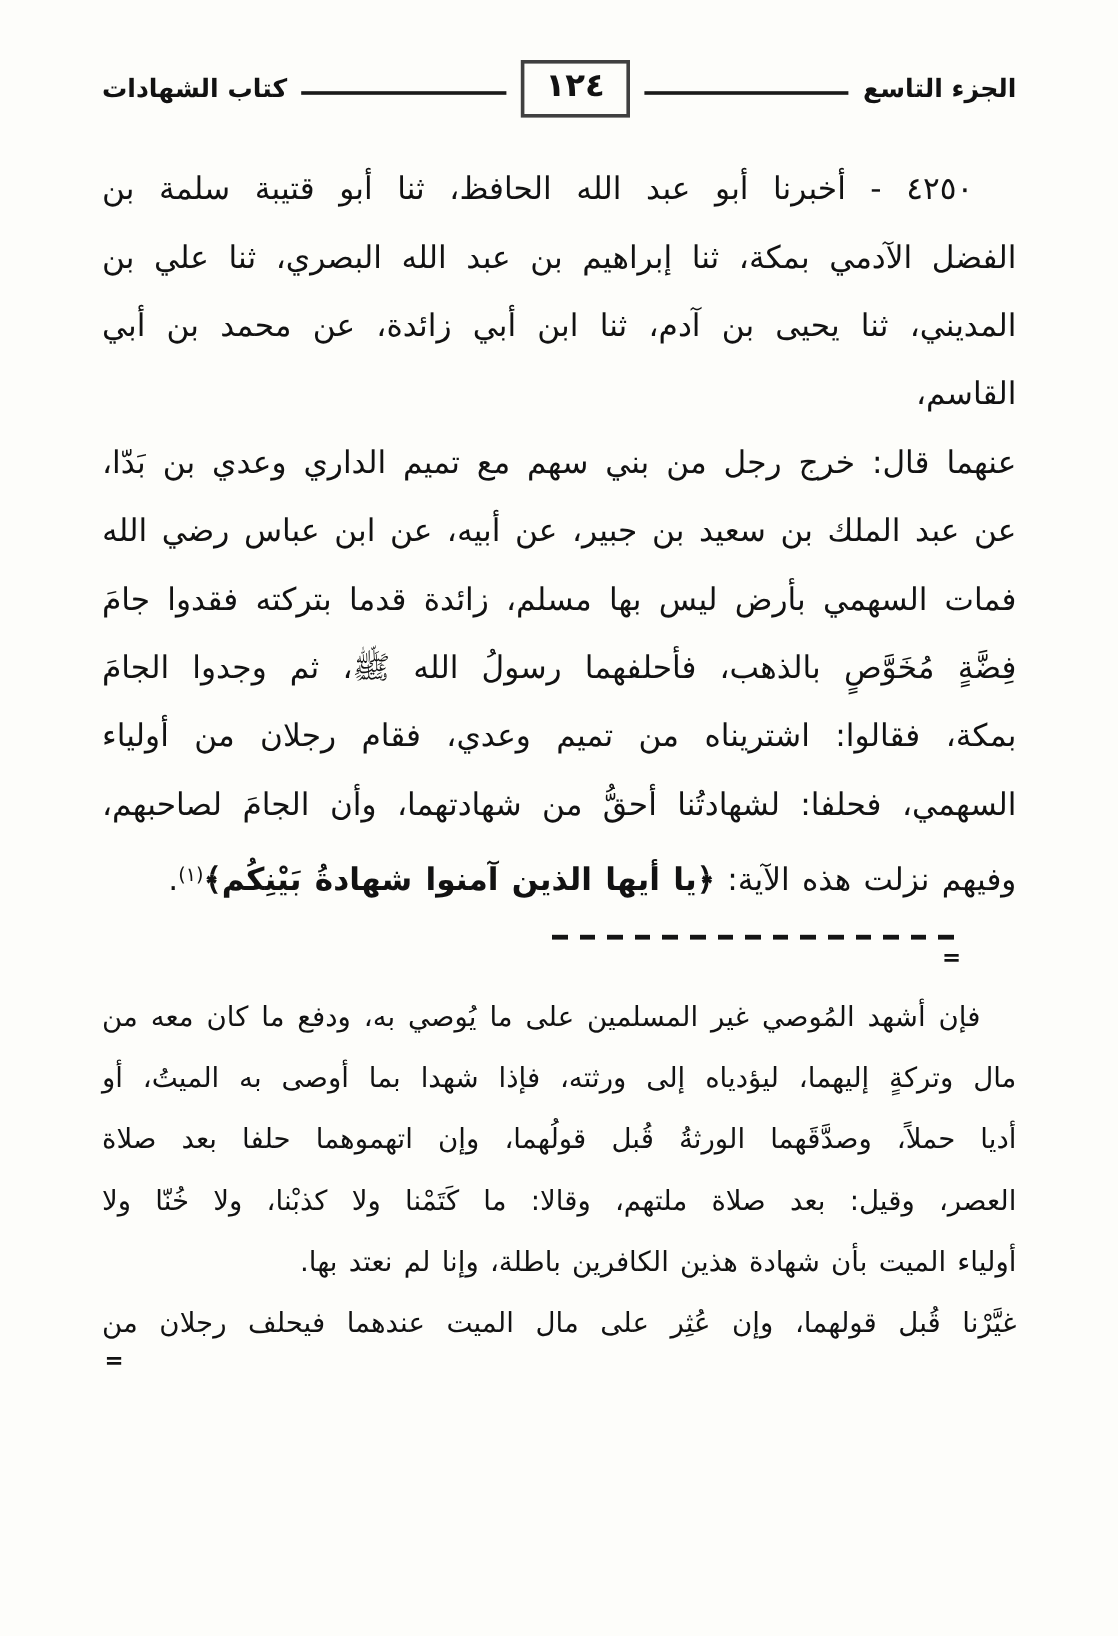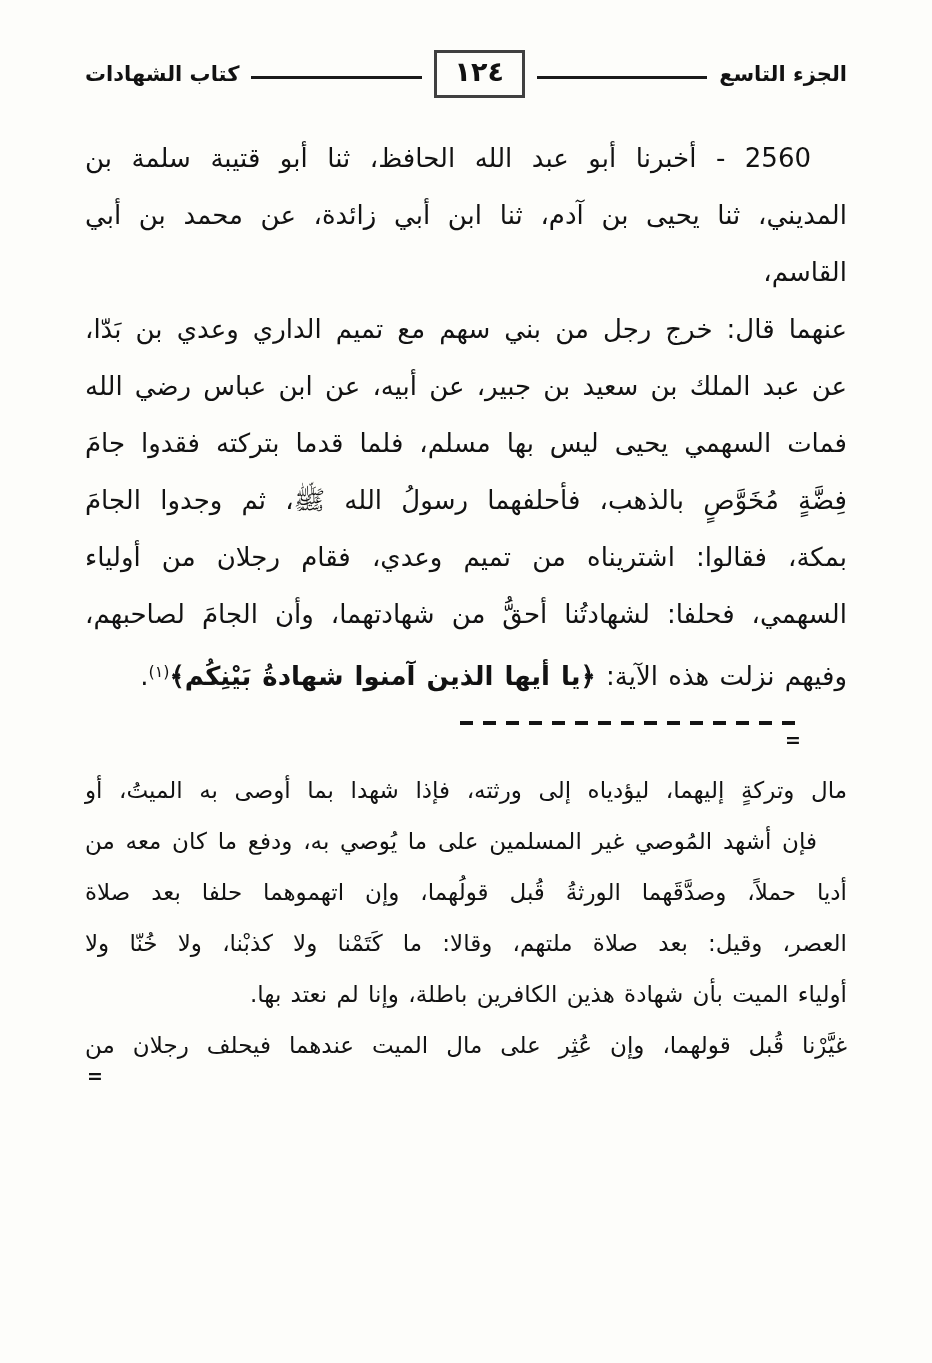--- a/index.html
+++ b/index.html
@@ -106,41 +106,42 @@
     <span class="hdr-text">الجزء التاسع</span>
     <span class="hdr-line"></span>
     <span class="page-num-box">
       <span>١٢٤</span>
     </span>
     <span class="hdr-line"></span>
     <span class="hdr-text">كتاب الشهادات</span>
   </header>
 
   <section class="hadith">
-    <div class="line first">2560 - أخبرنا أبو عبد الله الحافظ، ثنا أبو قتيبة سلمة بن</div>
+    <div class="line first">٤٢٥٠ - أخبرنا أبو عبد الله الحافظ، ثنا أبو قتيبة سلمة بن</div>
+    <div class="line">الفضل الآدمي بمكة، ثنا إبراهيم بن عبد الله البصري، ثنا علي بن</div>
     <div class="line">المديني، ثنا يحيى بن آدم، ثنا ابن أبي زائدة، عن محمد بن أبي القاسم،</div>
     <div class="line">عنهما قال: خرج رجل من بني سهم مع تميم الداري وعدي بن بَدّا،</div>
     <div class="line">عن عبد الملك بن سعيد بن جبير، عن أبيه، عن ابن عباس رضي الله</div>
-    <div class="line">فمات السهمي يحيى ليس بها مسلم، فلما قدما بتركته فقدوا جامَ</div>
+    <div class="line">فمات السهمي بأرض ليس بها مسلم، زائدة قدما بتركته فقدوا جامَ</div>
     <div class="line">فِضَّةٍ مُخَوَّصٍ بالذهب، فأحلفهما رسولُ الله ﷺ، ثم وجدوا الجامَ</div>
     <div class="line">بمكة، فقالوا: اشتريناه من تميم وعدي، فقام رجلان من أولياء</div>
     <div class="line">السهمي، فحلفا: لشهادتُنا أحقُّ من شهادتهما، وأن الجامَ لصاحبهم،</div>
     <div class="line last">
       <span>وفيهم نزلت هذه الآية: </span><span class="verse">﴿يا أيها الذين آمنوا شهادةُ بَيْنِكُم﴾</span><sup class="fn-ref">(١)</sup><span>.</span>
     </div>
   </section>
 
   <div class="sep-row">
     <div class="dashed-rule"></div>
     <div class="cont-mark top-mark">=</div>
   </div>
 
   <section class="commentary">
+    <div class="line first">فإن أشهد المُوصي غير المسلمين على ما يُوصي به، ودفع ما كان معه من</div>
     <div class="line">مال وتركةٍ إليهما، ليؤدياه إلى ورثته، فإذا شهدا بما أوصى به الميتُ، أو</div>
-    <div class="line first">فإن أشهد المُوصي غير المسلمين على ما يُوصي به، ودفع ما كان معه من</div>
     <div class="line">أديا حملاً، وصدَّقَهما الورثةُ قُبل قولُهما، وإن اتهموهما حلفا بعد صلاة</div>
     <div class="line">العصر، وقيل: بعد صلاة ملتهم، وقالا: ما كَتَمْنا ولا كذبْنا، ولا خُنّا ولا</div>
     <div class="line last">أولياء الميت بأن شهادة هذين الكافرين باطلة، وإنا لم نعتد بها.</div>
     <div class="line">غيَّرْنا قُبل قولهما، وإن عُثِر على مال الميت عندهما فيحلف رجلان من</div>
   </section>
 
 
   <div class="cont-mark bottom-mark">=</div>
 
 </div>

